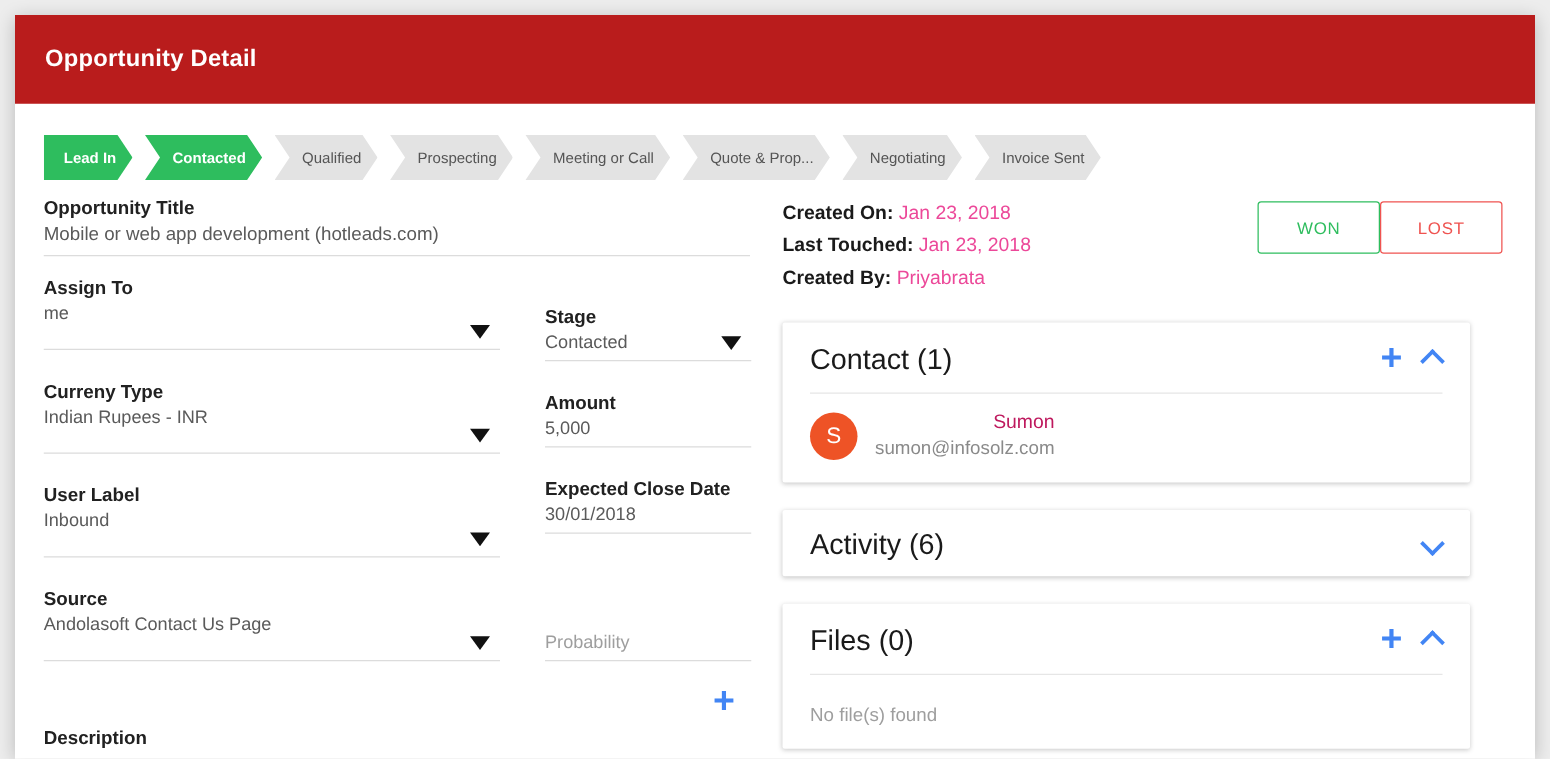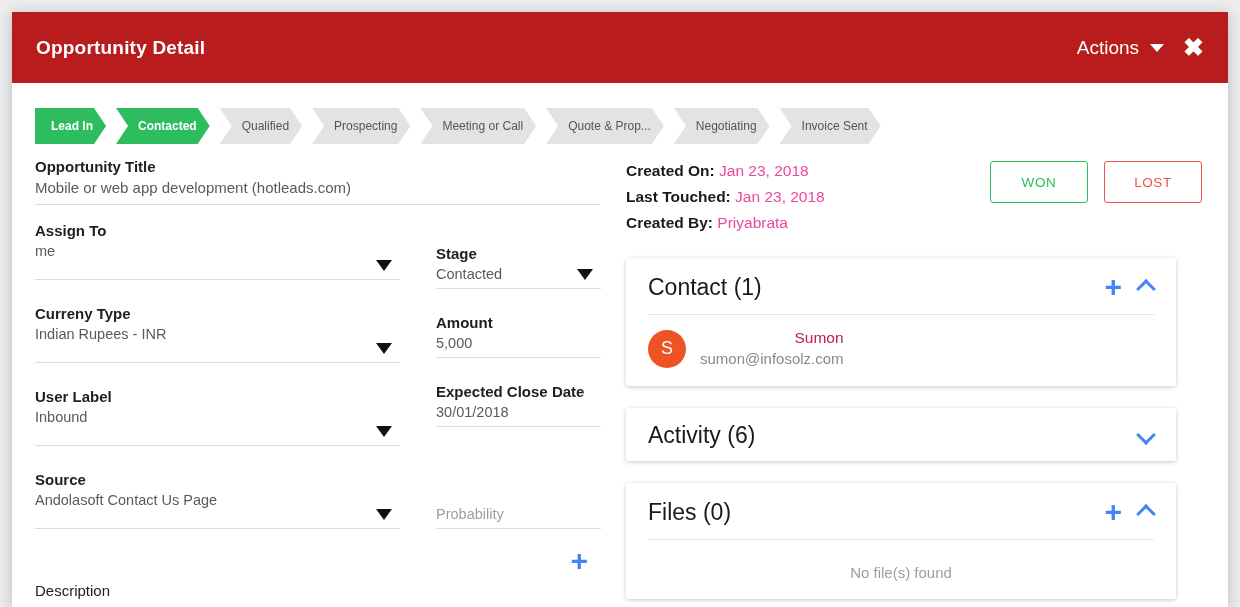--- a/index.html
+++ b/index.html
@@ -177,39 +177,38 @@
     color: #4285f4;
     font-size: 30px;
     font-weight: bold;
     line-height: 1;
     cursor: pointer;
     display: inline-block;
   }
 
   .description-label {
     font-size: 15px;
-    font-weight: normal;
+    font-weight: bold;
     color: #212121;
     margin-top: 6px;
   }
 
   
   .meta-row {
     display: flex;
     align-items: flex-start;
     justify-content: space-between;
     padding-right: 26px;
   }
   .meta-lines { font-size: 15.5px; color: #444444; line-height: 26px; }
   .meta-lines b { color: #1a1a1a; }
   .meta-lines span { color: #ec4899; }
 
   .winlost {
     display: flex;
-    gap: 16px;
     margin-top: 3px;
   }
   .wl-btn {
     width: 96px;
     height: 40px;
     border: 1px solid #2ebd5e;
     color: #2ebd5e;
     background: #ffffff;
     border-radius: 3px;
     font-size: 13.5px;
@@ -295,40 +294,33 @@
     color: #be185d;
     font-size: 15.5px;
     cursor: pointer;
     display: block;
     margin-bottom: 3px;
     text-align: right;
   }
   .contact-email { color: #8a8a8a; font-size: 15px; }
 
   .empty-text {
-    text-align: center;
+    text-align: left;
     color: #9e9e9e;
     font-size: 15px;
     padding-top: 10px;
   }
 </style>
 </head>
 <body>
 
 <div id="modal">
 
   <div class="modal-header">
     <div class="modal-title">Opportunity Detail</div>
-    <div class="header-right">
-      <div class="actions-btn">
-        <span>Actions</span>
-        <span class="caret-down"></span>
-      </div>
-      <div class="close-x">✖</div>
-    </div>
   </div>
 
   <div class="modal-body">
 
     <div class="pipeline">
       <div class="stage active">Lead In</div>
       <div class="stage active">Contacted</div>
       <div class="stage">Qualified</div>
       <div class="stage">Prospecting</div>
       <div class="stage">Meeting or Call</div>

